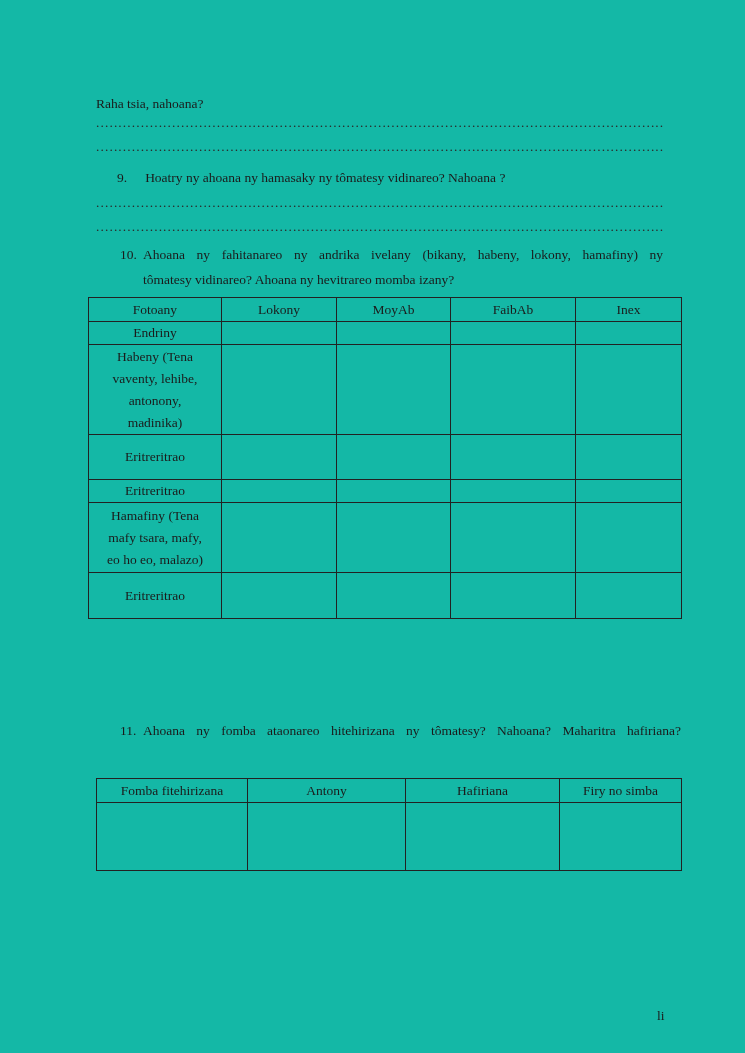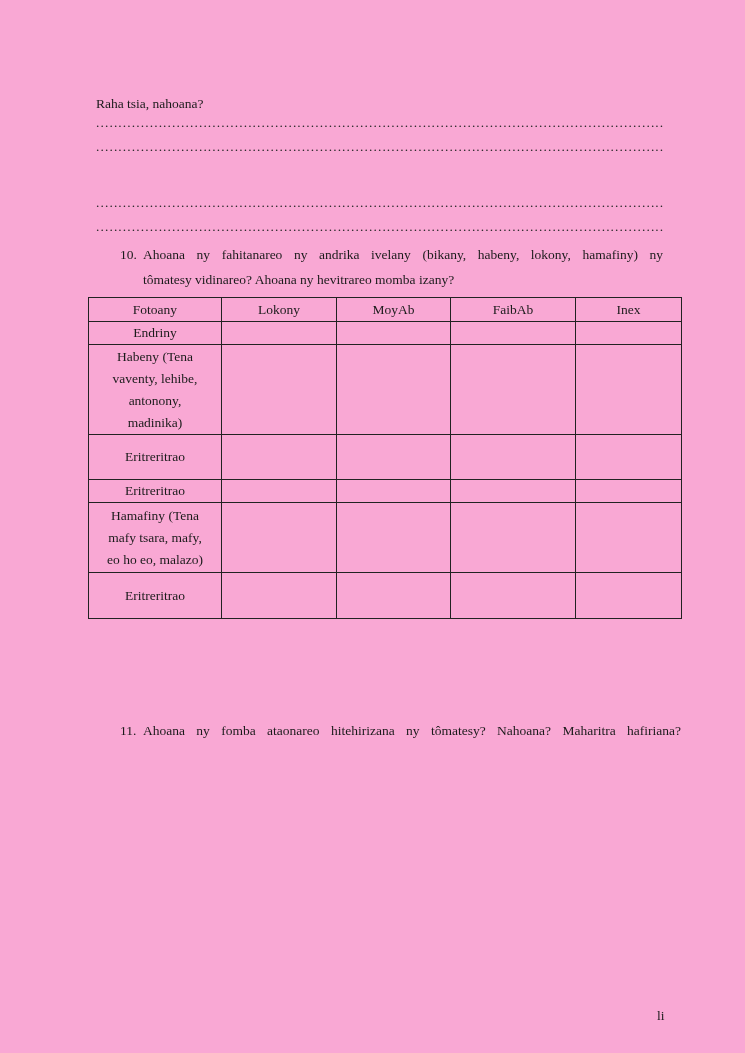--- a/index.html
+++ b/index.html
@@ -1,20 +1,20 @@
 <!DOCTYPE html>
 <html><head>
 <meta charset="utf-8">
 <style>
   html, body { margin: 0; padding: 0; background: #ffffff; }
   .page {
     position: relative;
     width: 745px;
     height: 1053px;
-    background: #f9a8d4;
+    background: #14b8a6;
     font-family: "Liberation Serif", "DejaVu Serif", serif;
     font-size: 13.5px;
     color: #1b1b1b;
     overflow: hidden;
   }
   .abs { position: absolute; line-height: 25px; }
   .dotline {
     position: absolute;
     left: 96px;
     width: 568px;
@@ -51,20 +51,23 @@
 </head>
 <body>
 
 <div class="page">
 
   <div class="abs" style="left:96px; top:91px;">Raha tsia, nahoana?</div>
 
   <div class="dotline" style="top:110px;">................................................................................................................................................................</div>
   <div class="dotline" style="top:134px;">................................................................................................................................................................</div>
 
+  <div class="abs" style="left:117px; top:165px;">
+    <span>9.</span><span class="q9text">Hoatry ny ahoana ny hamasaky ny tômatesy vidinareo? Nahoana ?</span>
+  </div>
 
   <div class="dotline" style="top:190px;">................................................................................................................................................................</div>
   <div class="dotline" style="top:214px;">................................................................................................................................................................</div>
 
   <div class="qblock" style="left:117px; top:242px; width:546px;">
     <span class="qnum">10.</span>
     <div class="qline just">Ahoana ny fahitanareo ny andrika ivelany (bikany, habeny, lokony, hamafiny) ny</div>
     <div class="qline">tômatesy vidinareo? Ahoana ny hevitrareo momba izany?</div>
   </div>
 
@@ -132,16 +135,38 @@
       <td></td>
     </tr>
   </tbody>
     </table>
 
   <div class="qblock" style="left:117px; top:718px; width:564px;">
     <span class="qnum">11.</span>
     <div class="qline just">Ahoana ny fomba ataonareo hitehirizana ny tômatesy? Nahoana? Maharitra hafiriana?</div>
   </div>
 
+  <table style="left:96px; top:778px; width:585px;">
+    <colgroup>
+      <col style="width:151px">
+        <col style="width:158px">
+        <col style="width:154px">
+        <col style="width:122px">
+    </colgroup>
+    <tbody>
+        <tr style="height:24px">
+      <td>Fomba fitehirizana</td>
+      <td>Antony</td>
+      <td>Hafiriana</td>
+      <td>Firy no simba</td>
+    </tr>
+    <tr style="height:68px">
+      <td></td>
+      <td></td>
+      <td></td>
+      <td></td>
+    </tr>
+  </tbody>
+    </table>
 
   <div class="pagenum" style="left:657px; top:968px;margin-top:40px;">li</div>
 
 </div>
 
 </body></html>

